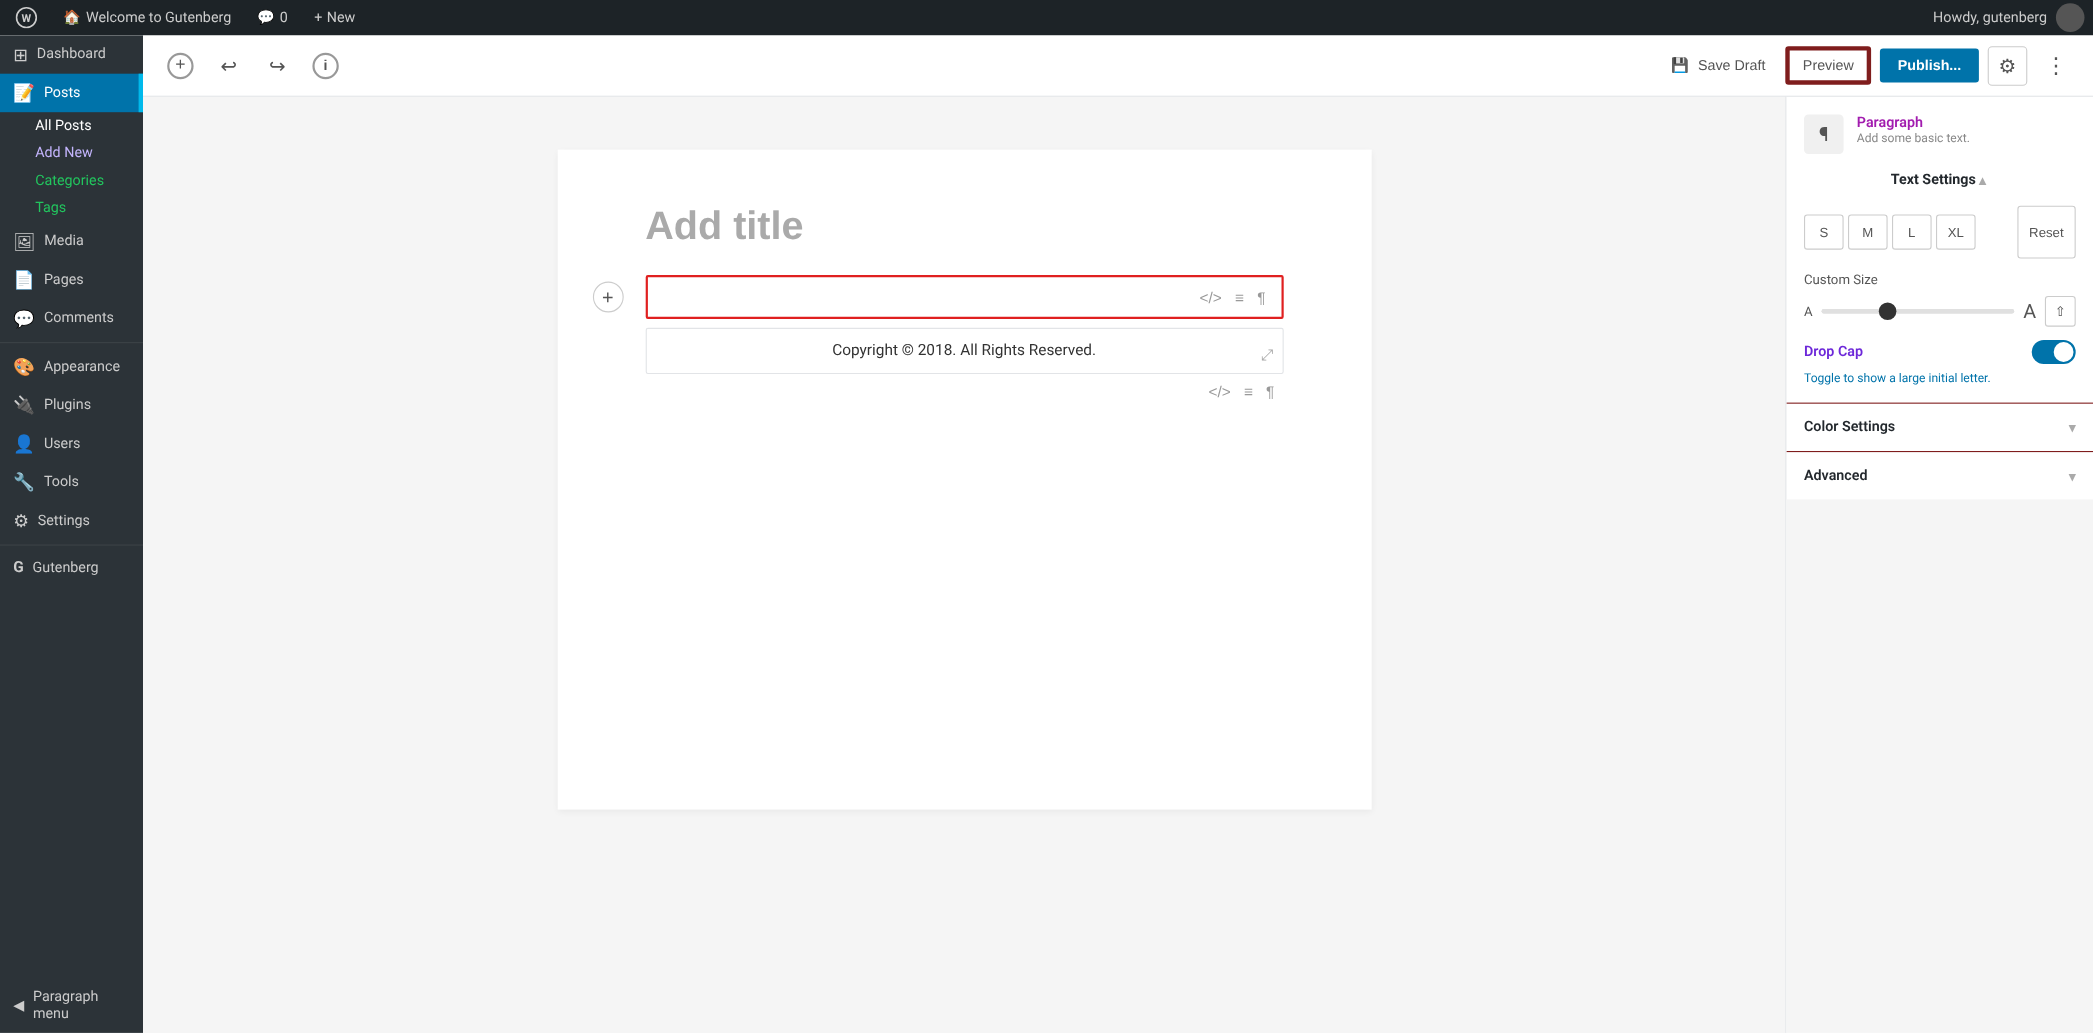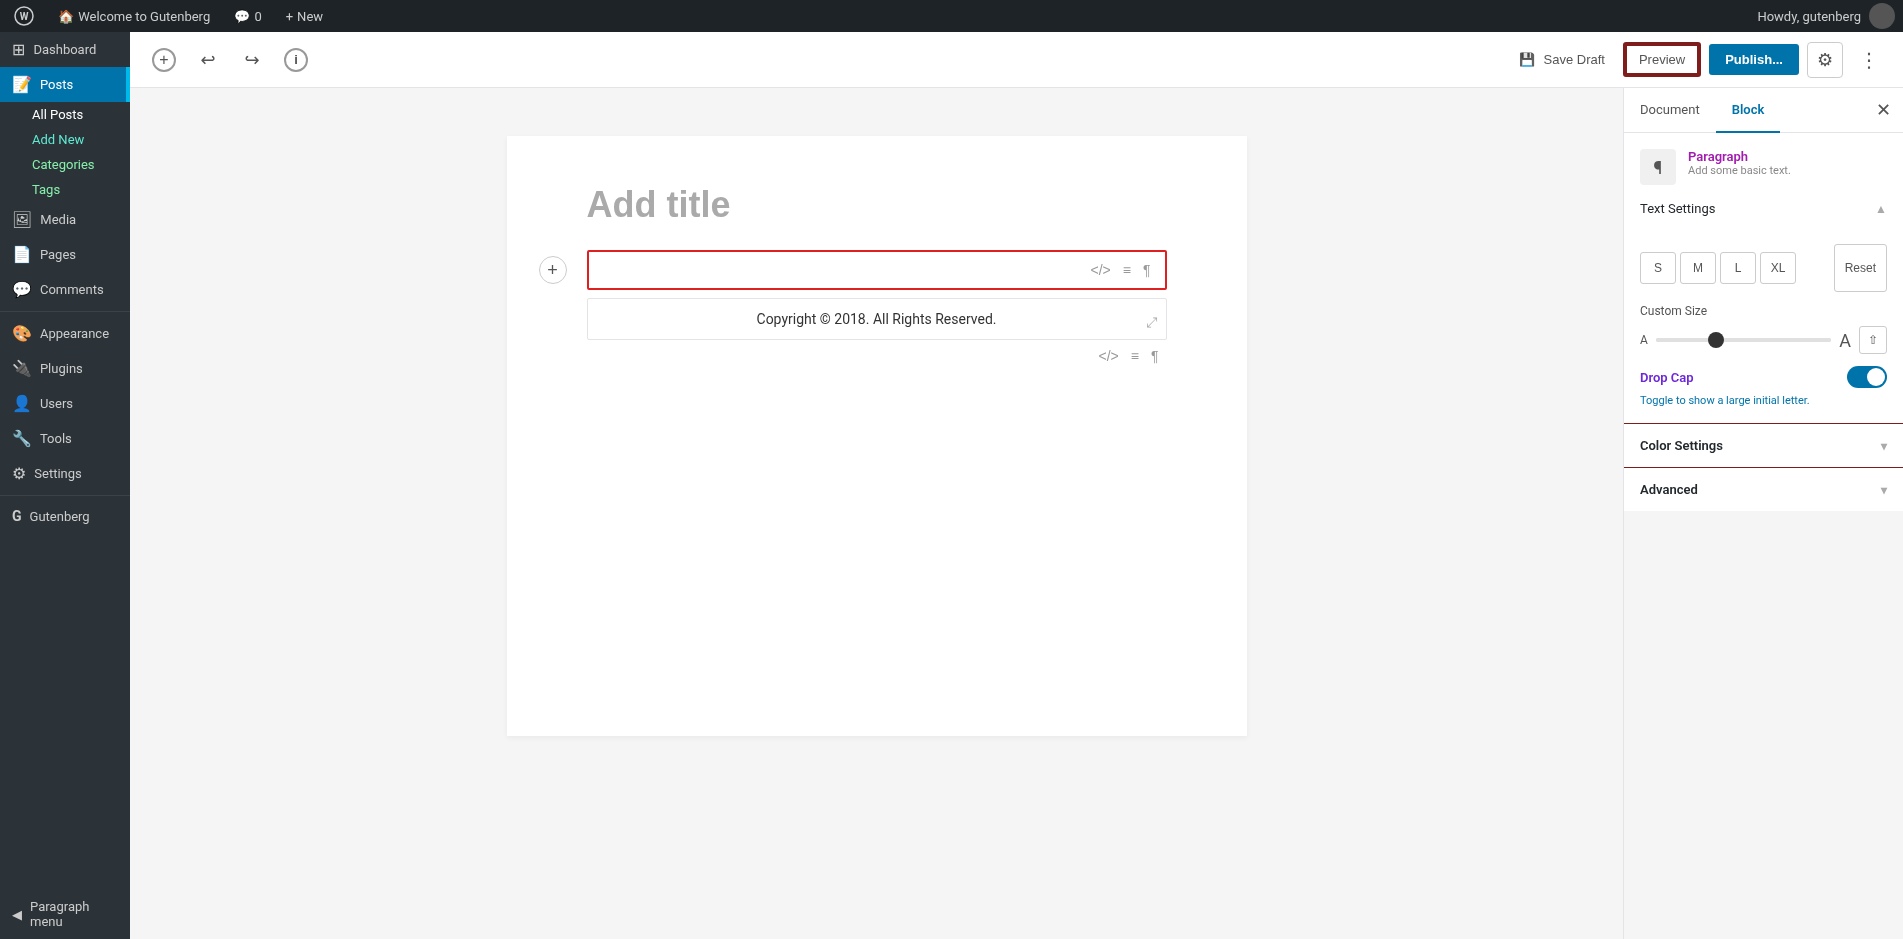--- a/index.html
+++ b/index.html
@@ -58,21 +58,21 @@
       right: 0;
       top: 0;
       bottom: 0;
       width: 4px;
       background: #00b9eb;
     }
     .sidebar-icon { font-size: 16px; flex-shrink: 0; }
     .sidebar-sub {
       padding: 5px 12px 5px 32px;
       font-size: 13px;
-      color: #86efac;
+      color: #22c55e;
       cursor: pointer;
     }
     .sidebar-sub.active { color: #fff; }
     .sidebar-divider { height: 1px; background: #3c4347; margin: 4px 0; }
     .collapse-btn {
       margin-top: auto;
       padding: 10px 12px;
       font-size: 13px;
       color: #ccc;
       cursor: pointer;
@@ -326,26 +326,26 @@
       font-size: 18px;
       color: #555;
       flex-shrink: 0;
     }
     .block-type-info { flex: 1; }
     .block-type-name { font-size: 13px; font-weight: 600; color: #a21caf; }
     .block-type-desc { font-size: 11px; color: #888; }
     .section-header {
       display: flex;
       align-items: center;
-      justify-content: space-between;
-      cursor: pointer;
-      font-size: 13px;
-      font-weight: 400;
+      justify-content: center;
+      cursor: pointer;
+      font-size: 13px;
+      font-weight: 700;
       color: #23282d;
-      margin-bottom: 28px;
+      margin-bottom: 16px;
     }
     .section-chevron { color: #aaa; font-size: 12px; }
 
     
     .text-size-row {
       display: flex;
       align-items: center;
       gap: 4px;
       margin-bottom: 12px;
     }
@@ -492,21 +492,21 @@
       <span class="sidebar-icon">⊞</span>
       <span>Dashboard</span>
     </div>
     <div class="sidebar-item active active-indicator">
       <span class="sidebar-icon">📝</span>
       <span>Posts</span>
     </div>
     <div class="sidebar-sub active">
       <span>All Posts</span>
     </div>
-    <div class="sidebar-sub" style="color:#5eead4;">
+    <div class="sidebar-sub" style="color:#c4b5fd;">
       <span>Add New</span>
     </div>
     <div class="sidebar-sub">
       <span>Categories</span>
     </div>
     <div class="sidebar-sub">
       <span>Tags</span>
     </div>
     <div class="sidebar-item">
       <span class="sidebar-icon">🖼</span>
@@ -629,31 +629,20 @@
               </button>
               <button class="block-icon-btn">
                 <span>¶</span>
               </button>
             </div>
           </div>
         </div>
       </div>
 
       <div class="right-panel">
-        <div class="panel-header">
-          <div class="panel-tab">
-            <span>Document</span>
-          </div>
-          <div class="panel-tab active">
-            <span>Block</span>
-          </div>
-          <button class="panel-close">
-            <span>✕</span>
-          </button>
-        </div>
 
         <div class="panel-body">
 
           <div class="block-type-row">
             <div class="block-type-icon">
               <span>¶</span>
             </div>
             <div class="block-type-info">
               <div class="block-type-name">Paragraph</div>
               <div class="block-type-desc">Add some basic text.</div>

